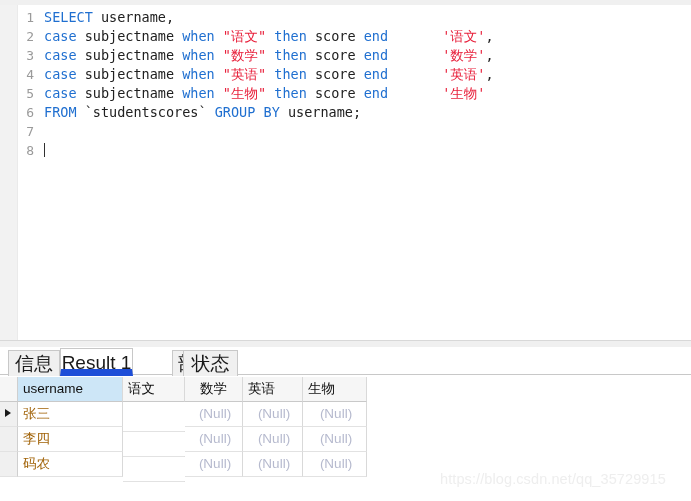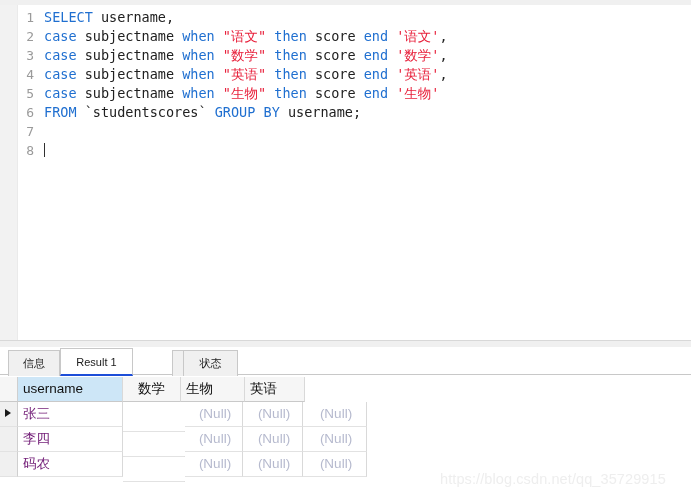--- a/index.html
+++ b/index.html
@@ -58,21 +58,21 @@
     padding-right: 10px;
     box-sizing: border-box;
     color: #9a9a9a;
     font-family: "DejaVu Sans Mono", "Liberation Mono", monospace;
     font-size: 13px;
     user-select: none;
   }
   .code-text { color: #202020; }
   .tok-kw   { color: #1f6fd0; }
   .tok-str  { color: #e8213c; }
-  .tok-alias{ color: #e8213c; }
+  .tok-alias{ color: #e8213c; margin-left: 46px; }
   .tok-id   { color: #202020; }
   .tok-op   { color: #202020; }
   .cursor {
     display: inline-block;
     width: 1px;
     height: 14px;
     background: #303030;
     vertical-align: -2px;
   }
 
@@ -106,31 +106,31 @@
   .tab {
     position: absolute;
     top: 2px;
     height: 26px;
     line-height: 25px;
     box-sizing: border-box;
     background: #f0f0f0;
     border: 1px solid #c8c8c8;
     border-bottom: none;
     text-align: center;
-    font-size: 11px;
+    font-size: 19px;
     color: #1a1a1a;
     font-family: "Liberation Sans", sans-serif;
   }
   .tab.active {
     background: #ffffff;
     top: 0px;
     height: 28px;
     line-height: 27px;
     z-index: 3;
-    border-bottom: 2px solid #1d4ed8;
+    border-bottom: 7px solid #1d4ed8;
   }
 
   
   #grid {
     position: absolute;
     left: 0; top: 30px;
     width: 367px;
   }
   .grid-row {
     display: flex;
@@ -156,21 +156,21 @@
   }
   .cell {
     box-sizing: border-box;
     border-right: 1px solid #d9d9d9;
     border-bottom: 1px solid #e2e2e2;
     font-size: 13.5px;
     line-height: 24px;
     padding: 0 5px;
     overflow: hidden;
     white-space: nowrap;
-    color: #701a75;
+    color: #a16207;
     background: #ffffff;
   }
   .header-row .cell {
     background: #f6f6f6;
     border-bottom: 1px solid #c9c9c9;
     color: #101010;
   }
   .header-row .cell.sel {
     background: #cde6f7;
   }
@@ -224,23 +224,24 @@
   <div id="tab-bar">
       <div class="tab" style="left: 8px; width: 52px;">信息</div>
       <div class="tab active" style="left: 60px; width: 73px;">Result 1</div>
       <div class="tab" style="left: 133px; width: 50px; margin-left: 39px;">剖析</div>
       <div class="tab" style="left: 183px; width: 55px;">状态</div>
     </div>
   <div id="grid">
       <div class="grid-row header-row">
         <div class="rowmark"></div>
         <div class="cell c-username sel">username</div>
+        <div class="cell c-yuwen">语文</div>
         <div class="cell c-shuxue">数学</div>
+        <div class="cell c-yingyu">英语</div>
         <div class="cell c-shengwu">生物</div>
-        <div class="cell c-yingyu">英语</div>
       </div>
       <div class="grid-row">
         <div class="rowmark">
           <div class="arrow"></div>
         </div>
         <div class="cell c-username">张三</div>
         <div class="cell c-yuwen num">80</div>
         <div class="cell c-shuxue null">(Null)</div>
         <div class="cell c-yingyu null">(Null)</div>
         <div class="cell c-shengwu null">(Null)</div>

